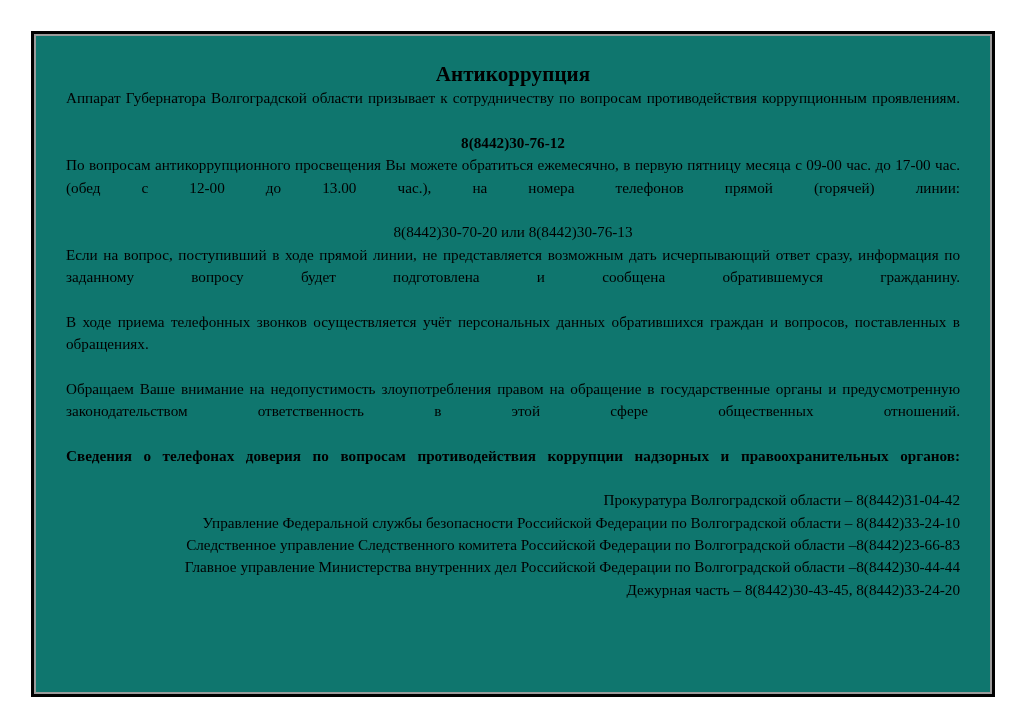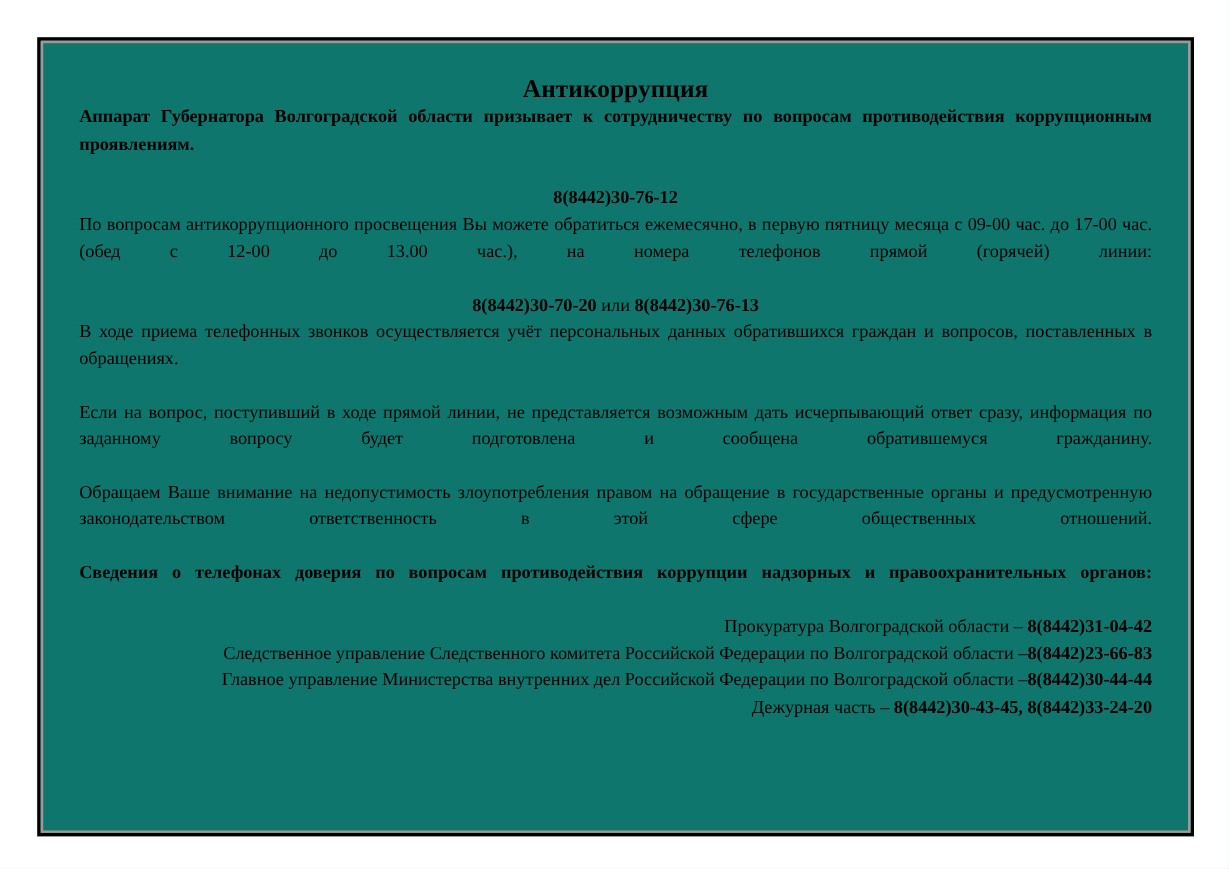--- a/index.html
+++ b/index.html
@@ -60,21 +60,21 @@
     text-align: justify;
     text-justify: inter-word;
     font-size: 15.2px;
     line-height: 1.47;
   }
 
   .spaced-top-lg { margin-top: 17px; }
   .spaced-top-md { margin-top: 15px; }
   .spaced-top-sm { margin-top: 13px; }
 
-  .b { font-weight: bold; }
+  .b { font-weight: normal; }
   .reg { font-weight: normal; }
 
   p.phone-line {
     font-weight: bold;
     text-align: center;
   }
 
   p.heading-bold {
     font-weight: bold;
     text-align: justify;
@@ -107,30 +107,31 @@
 
       <p class="para b spaced-top-lg">Аппарат Губернатора Волгоградской области призывает к сотрудничеству по вопросам противодействия коррупционным проявлениям.</p>
 
 
       <p class="para phone-line spaced-top-md">8(8442)30-76-12</p>
 
       <p class="para spaced-top-md">По вопросам антикоррупционного просвещения Вы можете обратиться ежемесячно, в первую пятницу месяца с 09-00 час. до 17-00 час. (обед с 12-00 до 13.00 час.), на номера телефонов прямой (горячей) линии:</p>
 
       <p class="para phone-line spaced-top-md"><span class="b">8(8442)30-70-20</span><span class="reg"> </span><span class="reg">или</span><span class="reg"> </span><span class="b">8(8442)30-76-13</span></p>
 
+      <p class="para spaced-top-md">Если на вопрос, поступивший в ходе прямой линии, не представляется возможным дать исчерпывающий ответ сразу, информация по заданному вопросу будет подготовлена и сообщена обратившемуся гражданину.</p>
+
       <p class="para spaced-top-md">В ходе приема телефонных звонков осуществляется учёт персональных данных обратившихся граждан и вопросов, поставленных в обращениях.</p>
-
-      <p class="para spaced-top-md">Если на вопрос, поступивший в ходе прямой линии, не представляется возможным дать исчерпывающий ответ сразу, информация по заданному вопросу будет подготовлена и сообщена обратившемуся гражданину.</p>
 
       <p class="para spaced-top-md">Обращаем Ваше внимание на недопустимость злоупотребления правом на обращение в государственные органы и предусмотренную законодательством ответственность в этой сфере общественных отношений.</p>
 
       <p class="para heading-bold spaced-top-md">Сведения о телефонах доверия по вопросам противодействия коррупции надзорных и правоохранительных органов:</p>
 
       <p class="para contact-line spaced-top-md"><span>Прокуратура Волгоградской области</span><span> – </span><span class="b">8(8442)31-04-42</span></p>
 
+      <p class="para contact-line spaced-top-sm"><span>Управление Федеральной службы безопасности Российской Федерации по Волгоградской области</span><span> – </span><span class="b">8(8442)33-24-10</span></p>
 
       <p class="para contact-line spaced-top-sm"><span>Следственное управление Следственного комитета Российской Федерации по Волгоградской области</span><span> –</span><span class="b">8(8442)23-66-83</span></p>
 
       <p class="para contact-line spaced-top-sm"><span>Главное управление Министерства внутренних дел Российской Федерации по Волгоградской области</span><span> –</span><span class="b">8(8442)30-44-44</span></p>
 
       <p class="para contact-line spaced-top-sm"><span>Дежурная часть</span><span> – </span><span class="b">8(8442)30-43-45, 8(8442)33-24-20</span></p>
 
     </div>
   </div>
 </div>

